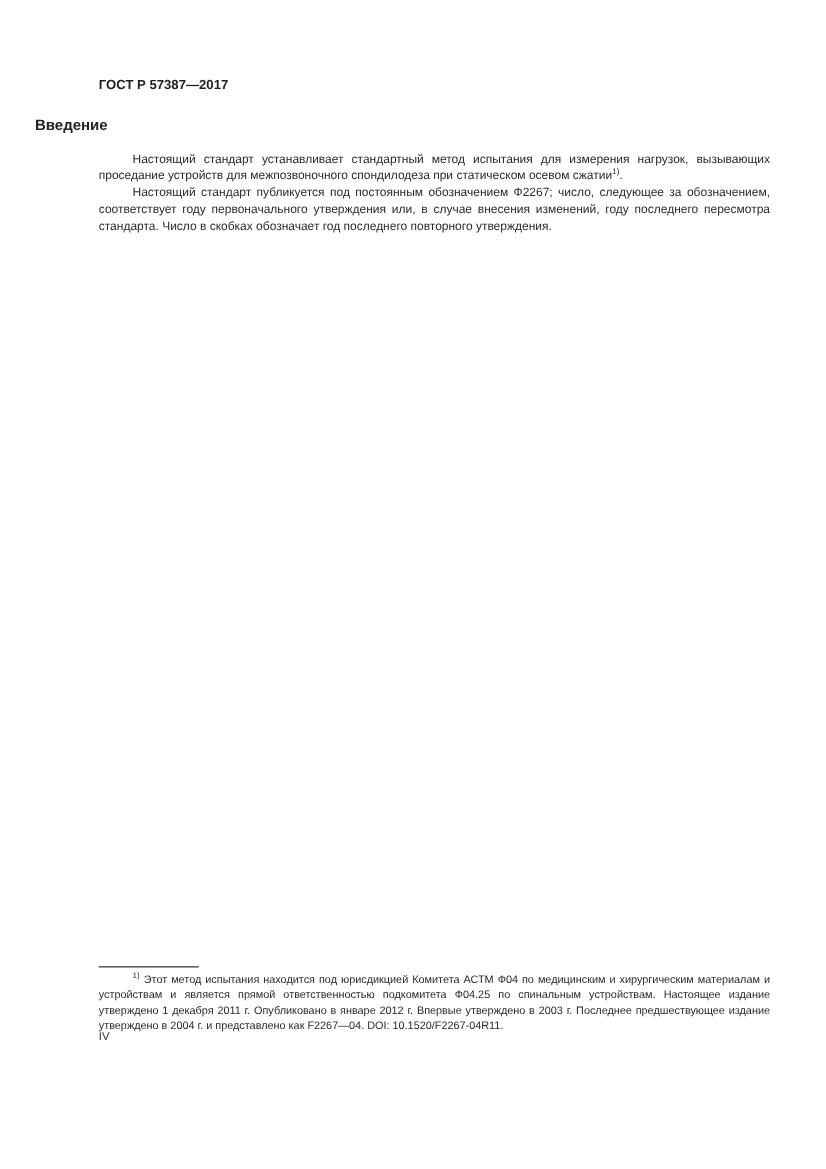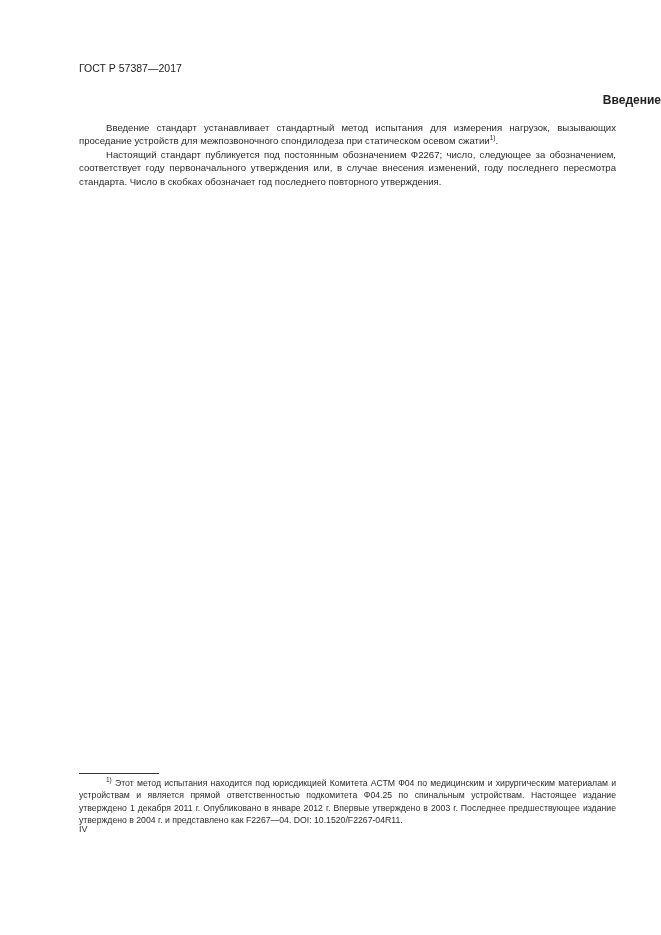--- a/index.html
+++ b/index.html
@@ -1,39 +1,39 @@
 <!DOCTYPE html>
 <html><head>
   <meta charset="utf-8">
   <style>
     html, body { margin: 0; padding: 0; background: #ffffff; }
     body { width: 661px; height: 935px; position: relative; overflow: hidden;
            font-family: "Liberation Sans", sans-serif; color: #2a2a2a; }
-    .header { position: absolute; left: 79px; top: 62px; font-size: 10.5px; font-weight: normal; color: #222; }
-    .title { position: absolute; left: 0; width: 661px; top: 93px; text-align: right;
+    .header { position: absolute; left: 79px; top: 62px; font-size: 10.5px; font-weight: bold; color: #222; }
+    .title { position: absolute; left: 0; width: 661px; top: 93px; text-align: left;
              font-size: 12px; font-weight: bold; color: #222; padding-left: 28px; box-sizing: border-box; }
     .body-text { position: absolute; left: 79px; width: 537px; top: 121px;
                  font-size: 9.6px; line-height: 13.4px; text-align: justify; }
     .body-text p { margin: 0; text-indent: 27px; }
     sup { font-size: 6.5px; line-height: 0; }
     .fn-rule { position: absolute; left: 79px; top: 773px; width: 80px; height: 0; border-top: 1px solid #333; }
     .footnote { position: absolute; left: 79px; width: 537px; top: 777px;
                 font-size: 8.7px; line-height: 12.4px; text-align: justify; }
     .footnote p { margin: 0; text-indent: 27px; }
     .page-num { position: absolute; left: 79px; top: 824px; font-size: 9px; color: #333; }
   </style>
 </head>
 <body>
 
 <div class="header">ГОСТ Р 57387—2017</div>
 
 <div class="title">Введение</div>
 
 <div class="body-text">
-  <p><span>Введение стандарт устанавливает стандартный метод испытания для измерения нагрузок, вызывающих проседание устройств для межпозвоночного спондилодеза при статическом осевом сжатии</span><sup>1)</sup><span>.</span></p>
+  <p><span>Настоящий стандарт устанавливает стандартный метод испытания для измерения нагрузок, вызывающих проседание устройств для межпозвоночного спондилодеза при статическом осевом сжатии</span><sup>1)</sup><span>.</span></p>
   <p>Настоящий стандарт публикуется под постоянным обозначением Ф2267; число, следующее за обозначением, соответствует году первоначального утверждения или, в случае внесения изменений, году последнего пересмотра стандарта. Число в скобках обозначает год последнего повторного утверждения.</p>
 </div>
 
 <div class="fn-rule"></div>
 
 <div class="footnote">
   <p><sup>1)</sup> <span>Этот метод испытания находится под юрисдикцией Комитета АСТМ Ф04 по медицинским и хирургическим материалам и устройствам и является прямой ответственностью подкомитета Ф04.25 по спинальным устройствам. Настоящее издание утверждено 1 декабря 2011 г. Опубликовано в январе 2012 г. Впервые утверждено в 2003 г. Последнее предшествующее издание утверждено в 2004 г. и представлено как F2267—04. DOI: 10.1520/F2267-04R11.</span></p>
 </div>
 
 <div class="page-num">IV</div>

